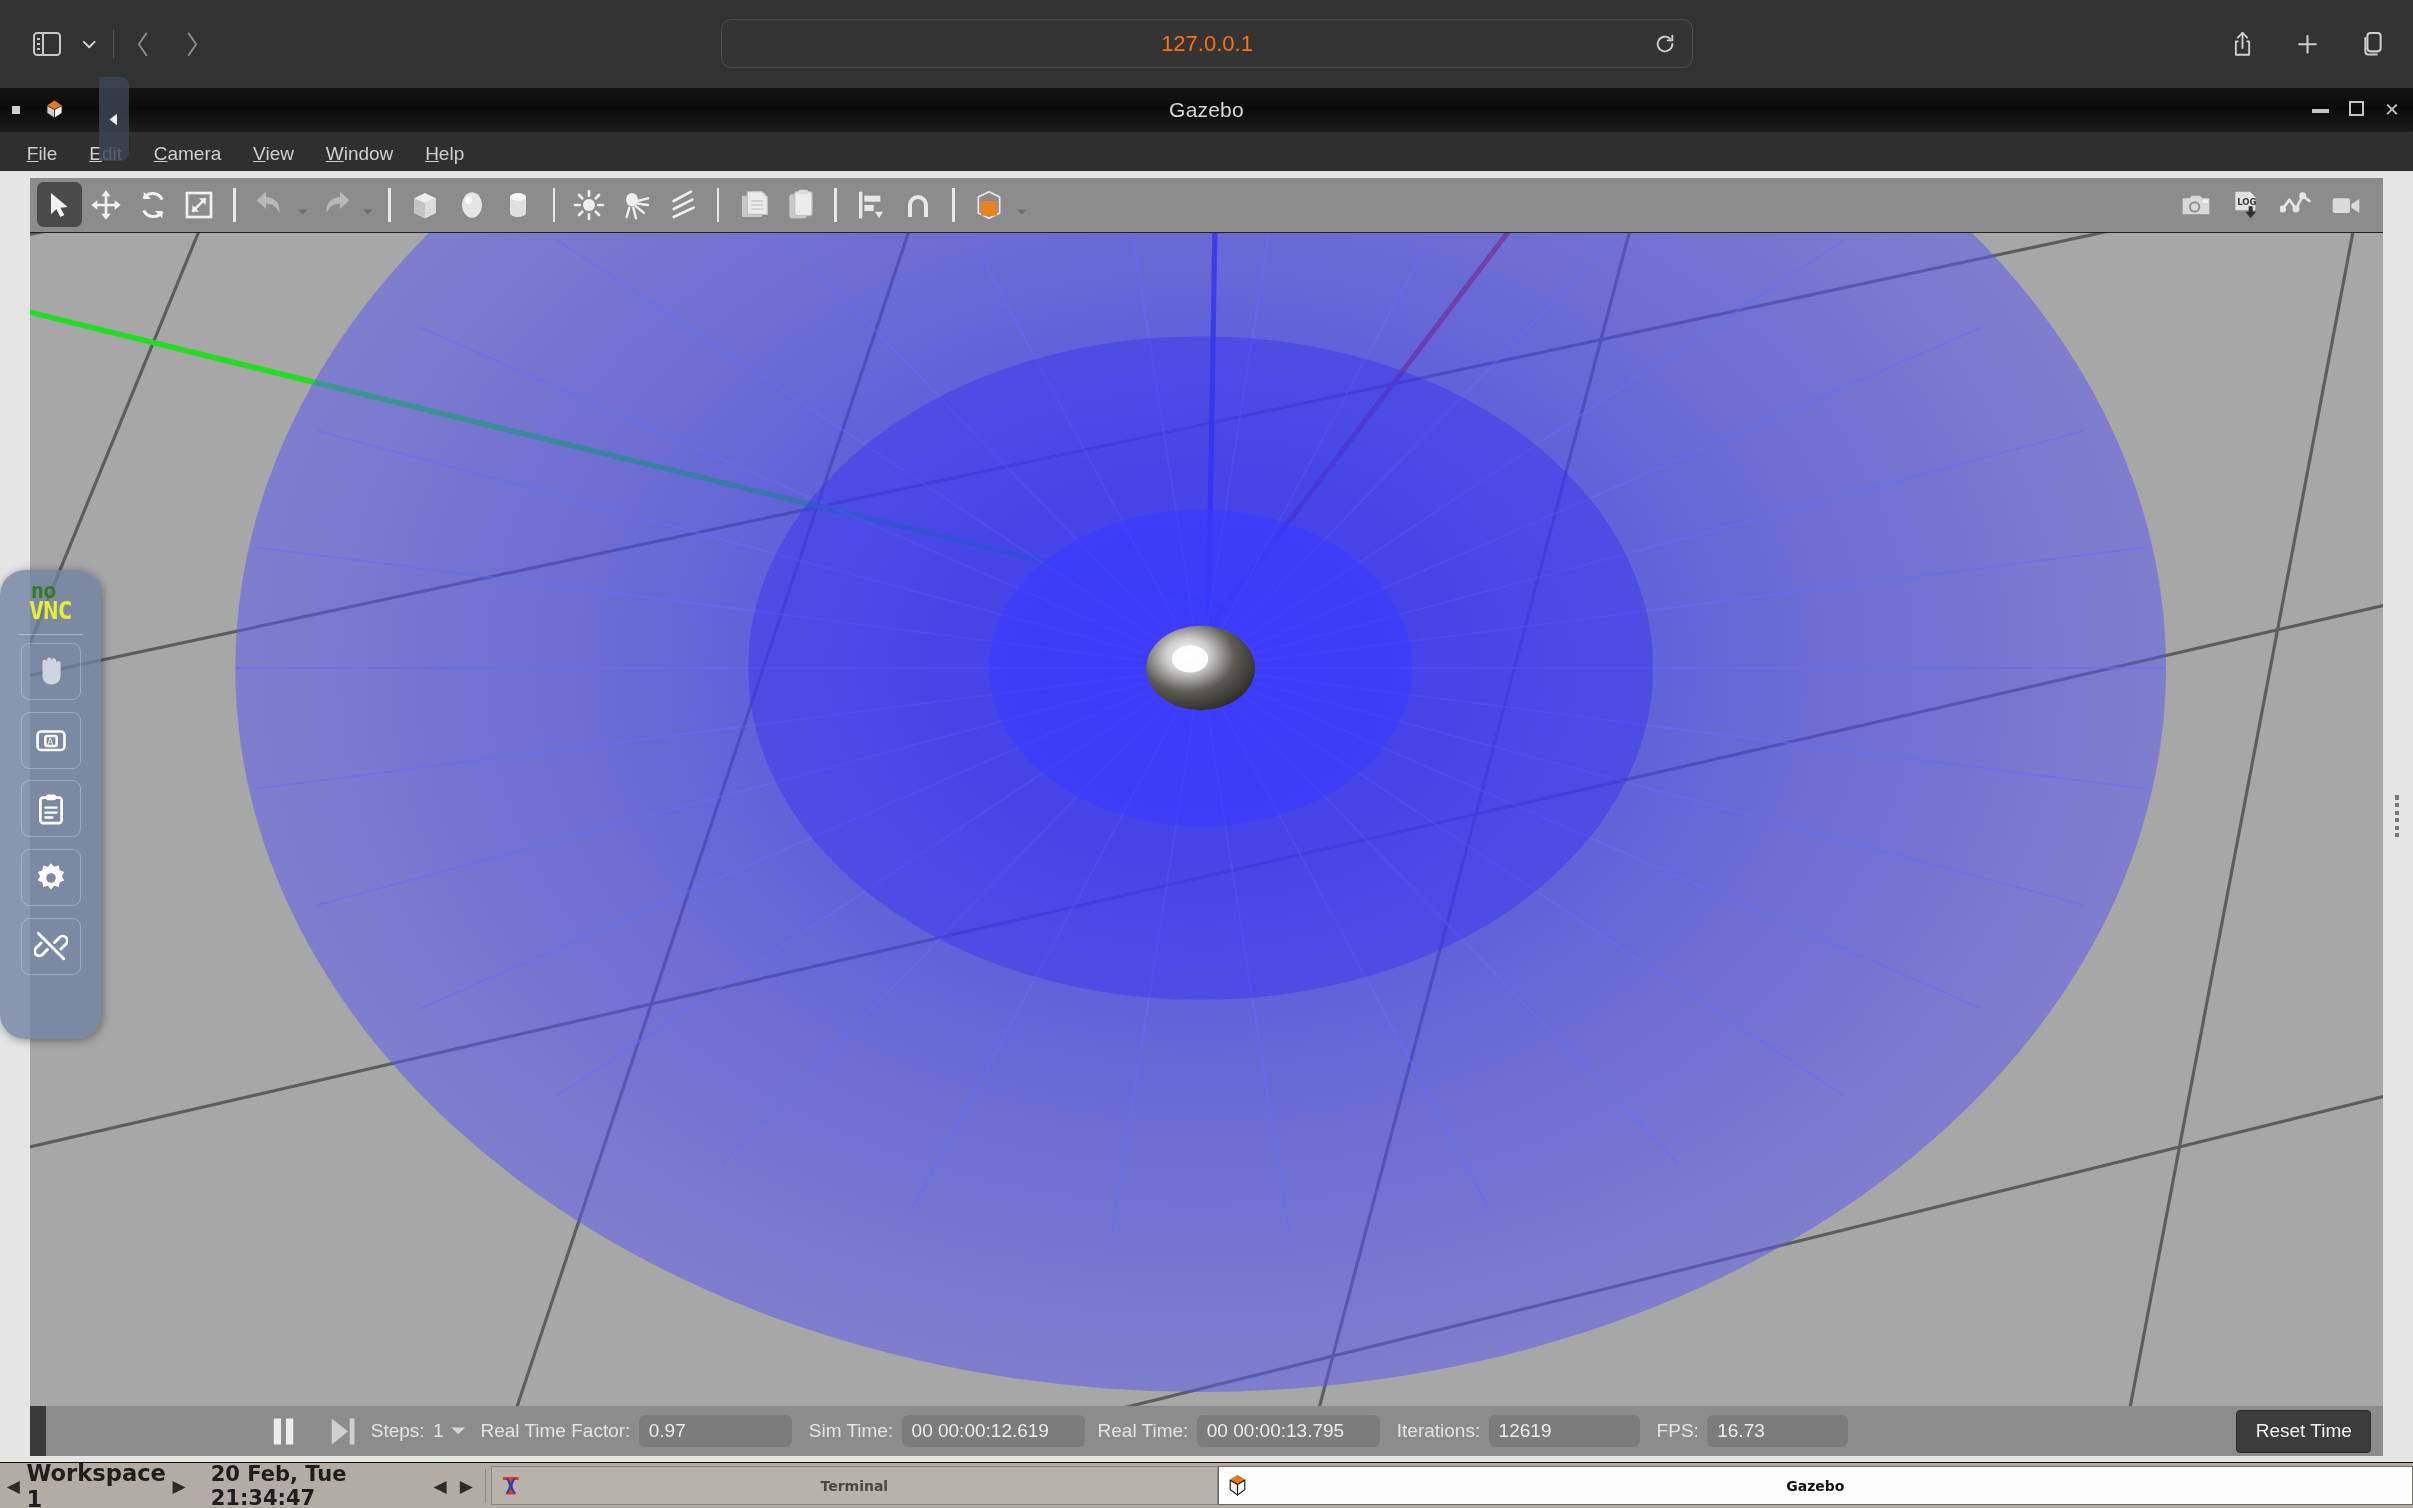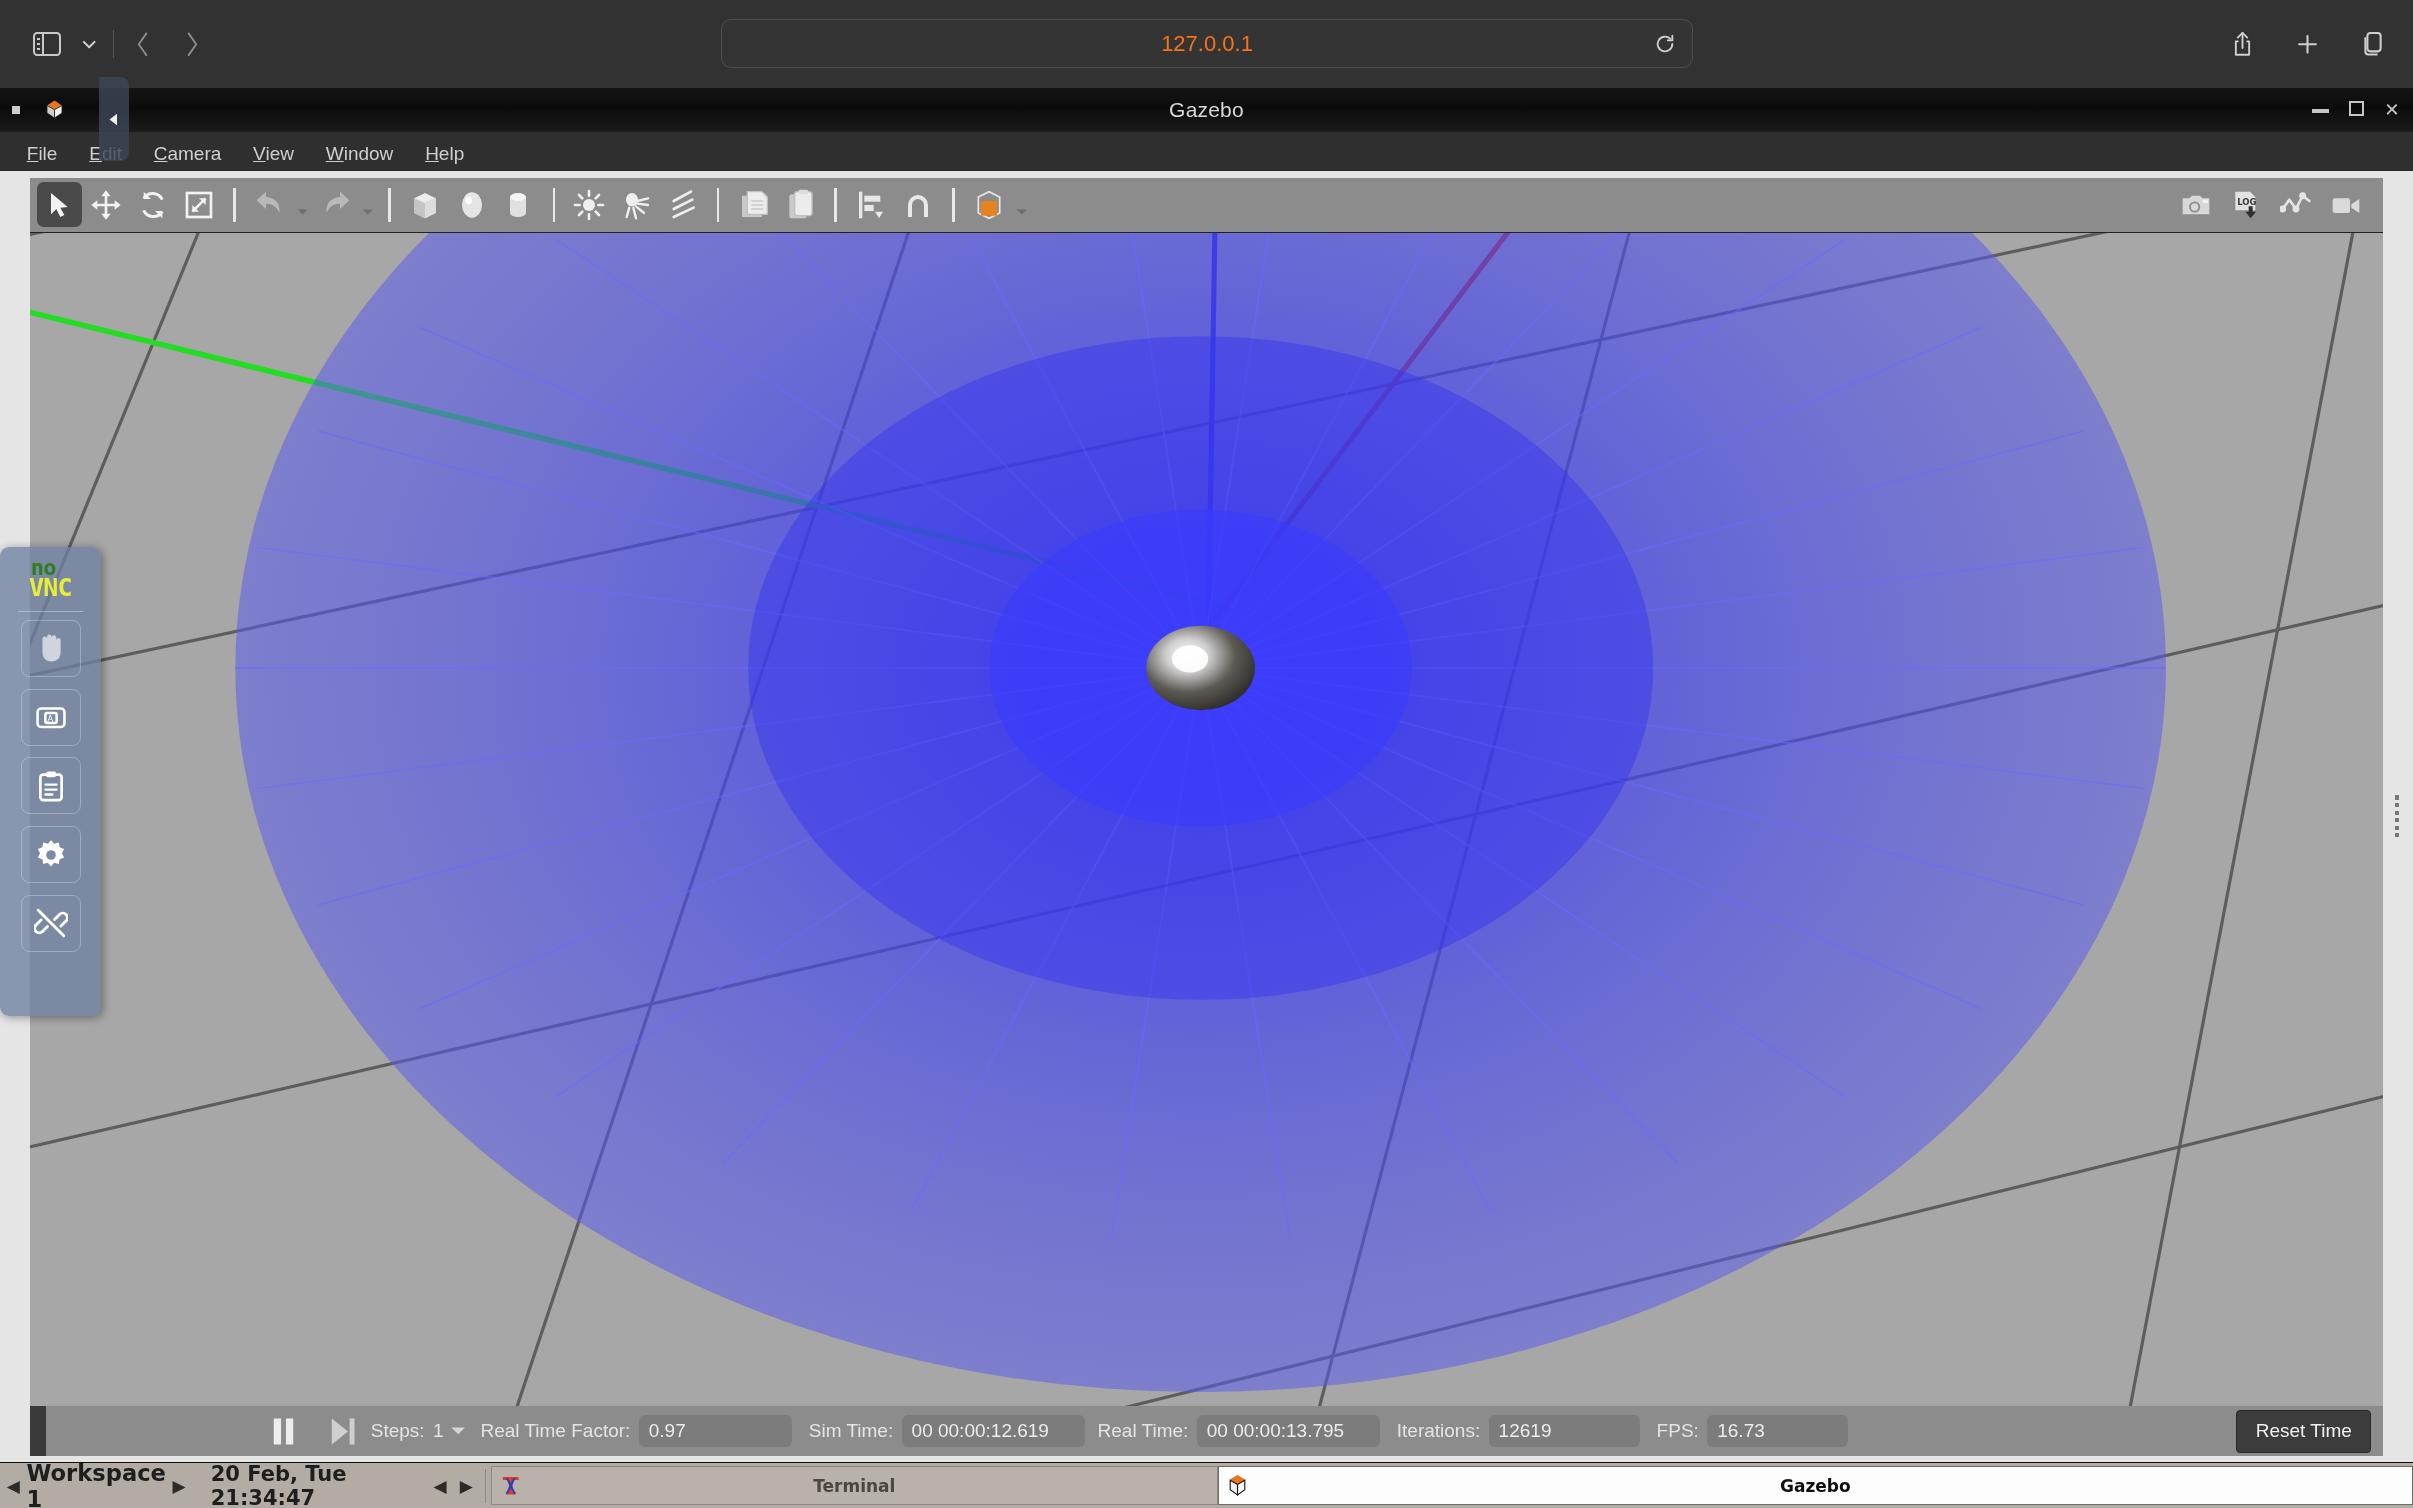--- a/index.html
+++ b/index.html
@@ -96,22 +96,22 @@
     background: #3c3c3c; color: #f0f0f0; font-size: 19px;
     border: 0.8px solid #2a2a2a; border-radius: 4px; padding: 9.2px 18.4px; cursor: pointer;
   }
 
   
   .right-handle { position: absolute; right: 10px; top: 50%; transform: translateY(-50%); width: 8.4px; height: 50px; cursor: col-resize;}
   .right-handle i { display:block; width: 4.2px; height: 4.2px; background: #777; margin: 3.4px 0; }
 
   
   .novnc {
-    position: absolute; left: 0; top: 547px; width: 101px; height: 469px;
-    background: rgba(110,128,160,0.78); border-radius: 9px;
+    position: absolute; left: 0; top: 570px; width: 101px; height: 469px;
+    background: rgba(110,128,160,0.78); border-radius: 25px;
     box-shadow: 1.7px 1.7px 8.4px rgba(0,0,0,.35);
     z-index: 40; display: flex; flex-direction: column; align-items: center; padding-top: 11.7px;
   }
   .novnc-logo { font-size: 0; line-height: 0; margin-bottom: 5px; text-align: center; }
   .novnc-logo .l1 { font-family: "DejaVu Sans Mono", monospace; font-weight: bold; font-size: 22px; color: #2e7d1e; letter-spacing: -0.8px; line-height: 18.4px; display:block; text-align:left; padding-left: 1.7px;}
   .novnc-logo .l2 { font-family: "DejaVu Sans Mono", monospace; font-weight: bold; font-size: 25px; color: #e8ed3a; letter-spacing: -0.8px; line-height: 22px; display:block; }
   .novnc-hr { width: 65px; height: 0.8px; background: rgba(255,255,255,.35); margin: 6.7px 0 8.4px; }
   .nv-btn {
     width: 60px; height: 57px; border: 0.8px solid rgba(255,255,255,.28); border-radius: 8.4px;
     display: flex; align-items: center; justify-content: center; margin-bottom: 11.7px; cursor: pointer;
@@ -133,21 +133,21 @@
   .tk-arrow { color: #2b2b2b; font-size: 17px; padding: 0 6.7px; cursor: pointer; }
   .tk-ws { color: #1e1e1e; font-size: 22.6px; font-weight: bold; cursor: pointer; }
   .tk-clock { color: #1e1e1e; font-size: 21px; font-weight: bold; margin-left: 18.4px; cursor: pointer;}
   .tk-sep { width: 1.7px; height: 34px; background: #8d8880; margin: 0 5px; }
   .tk-task {
     height: 39px; display: flex; align-items: center; gap: 0;
     border: 0.8px solid #8d8880; background: #b9b2aa; cursor: pointer; overflow: hidden;
   }
   .tk-task.active { background: #fdfdfd; border-color: #6e6a64; }
   .tk-task .tk-ic { width: 37px; display:flex; align-items:center; justify-content:center; flex: 0 0 37px;}
-  .tk-task .tk-lbl { flex: 1; text-align: center; font-size: 17px; color: #4a4640; font-weight: bold; padding-right: 37px;}
+  .tk-task .tk-lbl { flex: 1; text-align: center; font-size: 14px; color: #4a4640; font-weight: bold; padding-right: 37px;}
   .tk-task.active .tk-lbl { color: #111; }
 </style>
 </head>
 <body>
 
 <div class="screen">
 
   <div class="browser-bar">
     <div class="bb-left">
       <div class="sidebar-btn">

